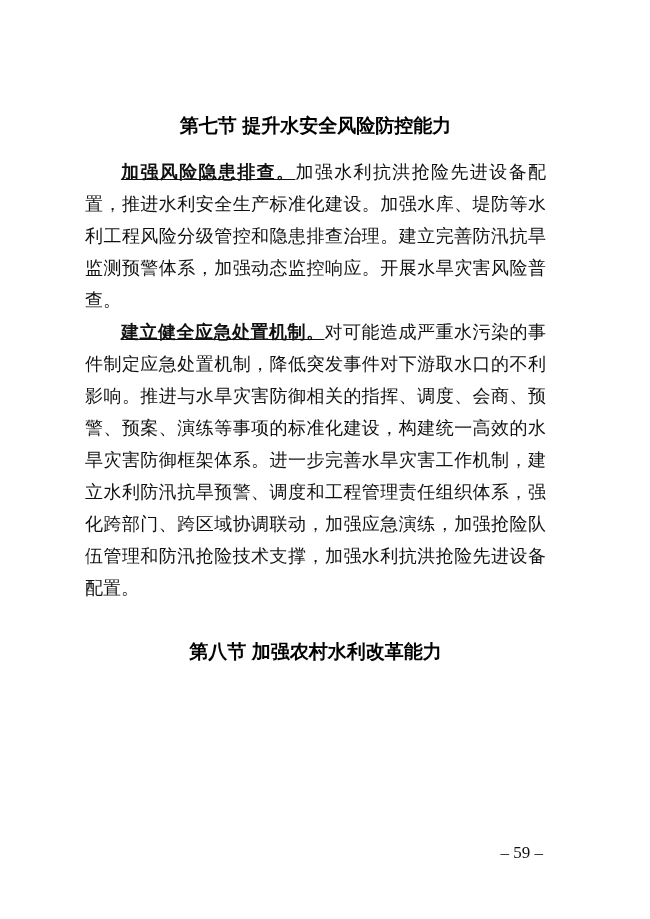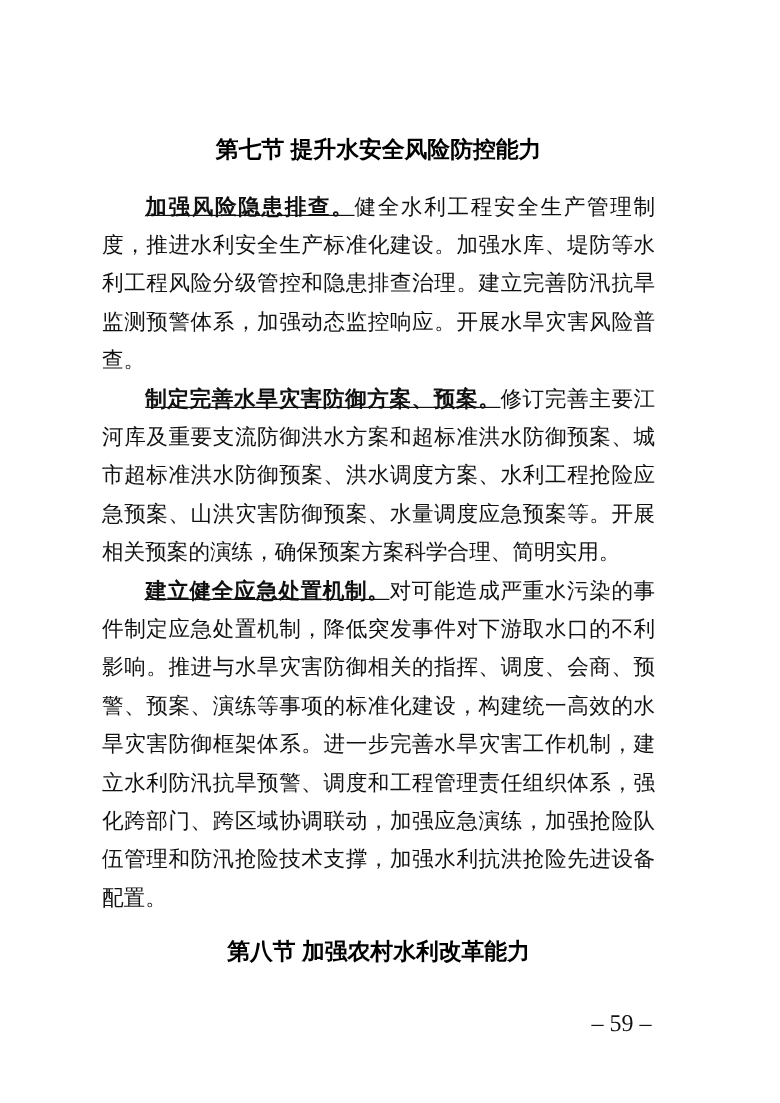--- a/index.html
+++ b/index.html
@@ -21,21 +21,21 @@
   .heading {
     margin: 0 0 14px 0;
     font-family: "Liberation Sans", sans-serif;
     font-size: 19px;
     font-weight: 700;
     line-height: 32px;
     text-align: center;
     color: #000000;
   }
   .heading.heading-second {
-    margin-top: 14px;
+    margin-top: 32px;
     margin-bottom: 16px;
   }
   .para {
     margin: 0;
     font-size: 18px;
     line-height: 32px;
     text-align: justify;
     text-justify: inter-character;
     text-indent: 2em;
     word-break: break-all;
@@ -44,36 +44,35 @@
     font-weight: 700;
     text-decoration: underline;
   }
   .body-text {
     font-weight: 400;
   }
   .page-number {
     position: absolute;
     right: 88px;
     bottom: 56px;
-    font-size: 20px;
+    font-size: 17px;
     line-height: 20px;
     font-family: "Liberation Serif", serif;
     color: #111111;
   }
 </style>
 </head>
 <body>
 
 <div class="page">
 
   <h2 class="heading">第七节 提升水安全风险防控能力</h2>
 
-  <p class="para"><span class="lead">加强风险隐患排查。</span><span class="body-text">健全水利工程安全生产管理制度，推进水利安全生产标准化建设。加强水库、堤防等水利工程风险分级管控和隐患排查治理。建立完善防汛抗旱监测预警体系，加强动态监控响应。开展水旱灾害风险普查。</span></p>
+  <p class="para"><span class="lead">加强风险隐患排查。</span><span class="body-text">加强水利抗洪抢险先进设备配置，推进水利安全生产标准化建设。加强水库、堤防等水利工程风险分级管控和隐患排查治理。建立完善防汛抗旱监测预警体系，加强动态监控响应。开展水旱灾害风险普查。</span></p>
 
-  <p class="para"><span class="lead">制定完善水旱灾害防御方案、预案。</span><span class="body-text">修订完善主要江河库及重要支流防御洪水方案和超标准洪水防御预案、城市超标准洪水防御预案、洪水调度方案、水利工程抢险应急预案、山洪灾害防御预案、水量调度应急预案等。开展相关预案的演练，确保预案方案科学合理、简明实用。</span></p>
 
   <p class="para"><span class="lead">建立健全应急处置机制。</span><span class="body-text">对可能造成严重水污染的事件制定应急处置机制，降低突发事件对下游取水口的不利影响。推进与水旱灾害防御相关的指挥、调度、会商、预警、预案、演练等事项的标准化建设，构建统一高效的水旱灾害防御框架体系。进一步完善水旱灾害工作机制，建立水利防汛抗旱预警、调度和工程管理责任组织体系，强化跨部门、跨区域协调联动，加强应急演练，加强抢险队伍管理和防汛抢险技术支撑，加强水利抗洪抢险先进设备配置。</span></p>
 
   <h2 class="heading heading-second">第八节 加强农村水利改革能力</h2>
 
 
   <div class="page-number">– 59 –</div>
 
 </div>
 

